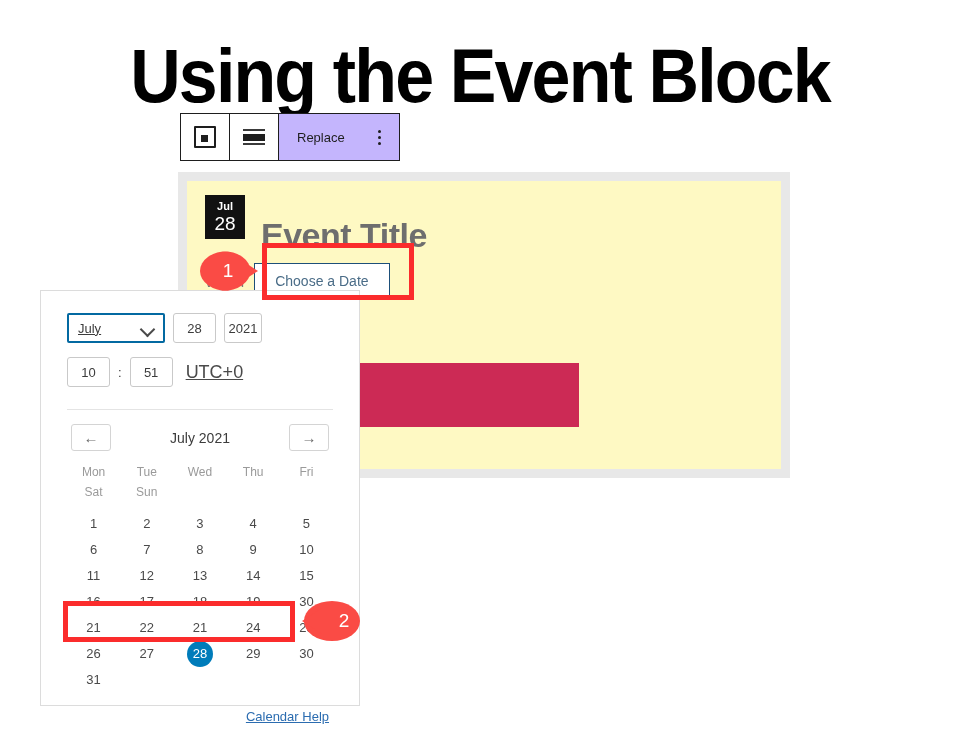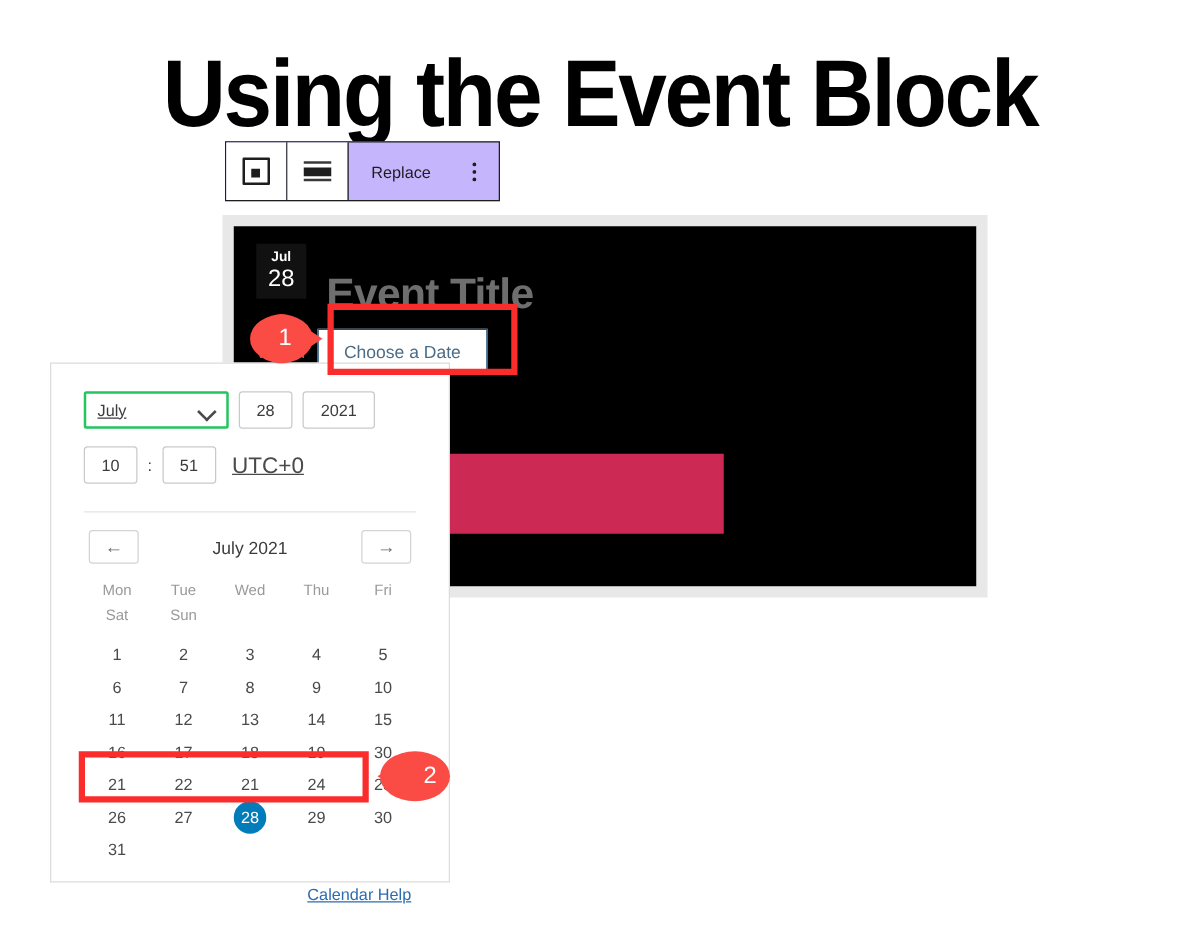--- a/index.html
+++ b/index.html
@@ -130,21 +130,21 @@
     height: 306px;
     box-sizing: border-box;
     border: 9px solid #e8e8e8;
     background: #ffffff;
     z-index: 2;
   }
   .eb-inner {
     position: relative;
     width: 100%;
     height: 100%;
-    background: #000000;
+    background: #fef9c3;
   }
 
   .date-badge {
     position: absolute;
     left: 18px;
     top: 14px;
     width: 40px;
     height: 44px;
     background: #111111;
     color: #ffffff;
@@ -279,23 +279,23 @@
   }
 
   .dp-row1 {
     display: flex;
     align-items: center;
     gap: 8px;
     margin-bottom: 14px;
   }
   .dp-select {
     position: relative;
-    width: 116px;
+    width: 98px;
     height: 30px;
-    border: 2px solid #22c55e;
+    border: 2px solid #0369a1;
     box-sizing: border-box;
     display: flex;
     align-items: center;
     padding-left: 9px;
     font-size: 13px;
     color: #3c3c3c;
     border-radius: 2px;
     background: #ffffff;
     text-decoration: underline;
   }
@@ -315,21 +315,21 @@
     border: 1px solid #c9c9c9;
     border-radius: 3px;
     box-sizing: border-box;
     display: flex;
     align-items: center;
     justify-content: center;
     font-size: 13px;
     color: #3c3c3c;
     background: #ffffff;
   }
-  .dp-num.wide { width: 58px; }
+  .dp-num.wide { width: 38px; }
 
   .dp-row2 {
     display: flex;
     align-items: center;
     gap: 7px;
     margin-bottom: 22px;
   }
   .dp-colon {
     font-size: 13px;
     color: #3c3c3c;

